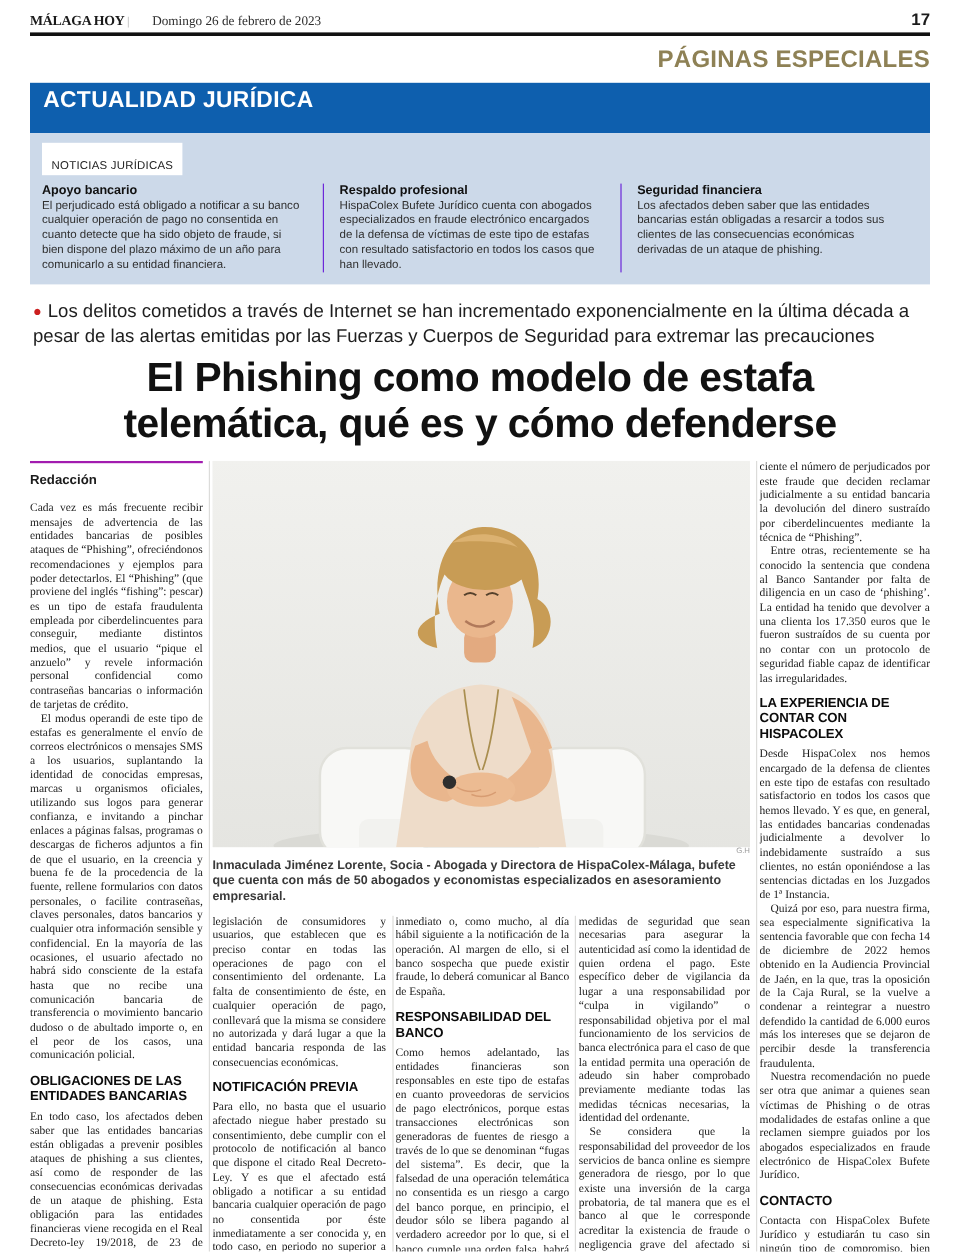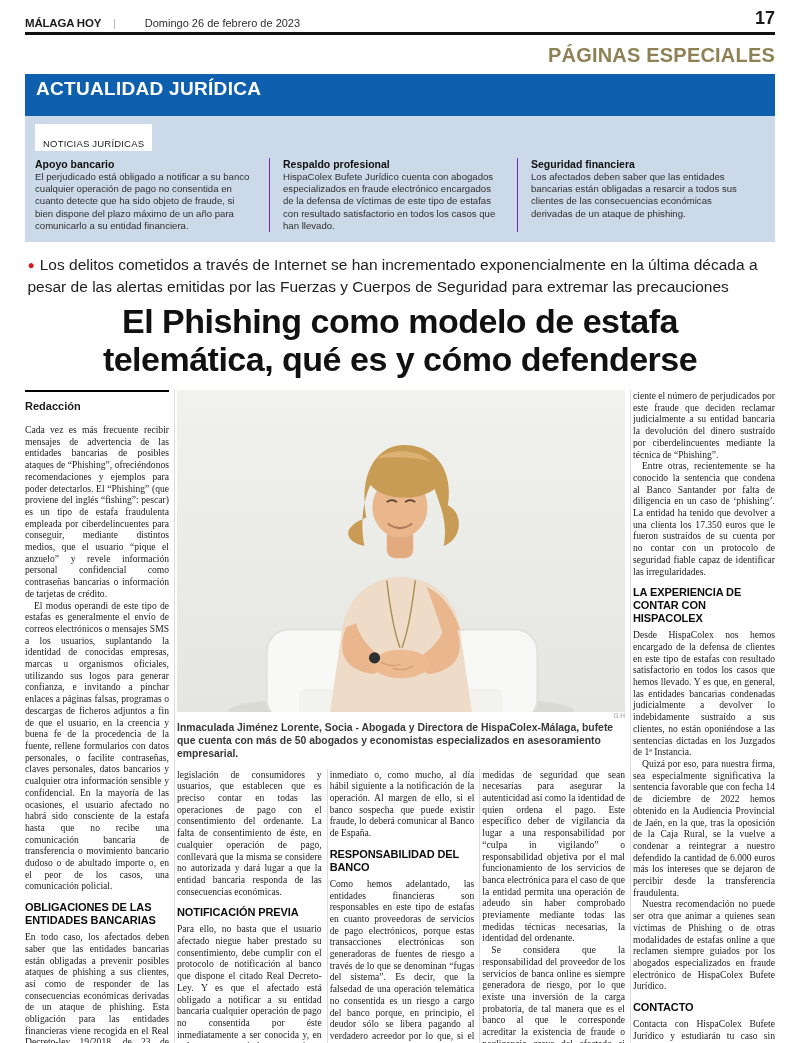--- a/index.html
+++ b/index.html
@@ -2,25 +2,25 @@
 <html lang="es"><head>
 <meta charset="utf-8">
 <style>
   * { margin:0; padding:0; box-sizing:border-box; }
   html,body { width:800px; height:1043px; background:#fff; overflow:hidden;
               font-family:"Liberation Sans", sans-serif; color:#1b1b1b; }
   .page { width:800px; height:1043px; padding:6px 25px 0 25px; position:relative; }
 
   
   .masthead { display:flex; justify-content:space-between; align-items:flex-end; padding:2px 0 3px 0; }
-  .mh-left { display:flex; align-items:baseline; gap:12px; }
+  .mh-left { display:flex; align-items:baseline; gap:2px;font-family:Liberation Serif, serif; }
   .mh-paper { font-weight:700; font-size:11.5px; letter-spacing:-0.2px; }
   .mh-sep { color:#aaa; font-size:10px; }
   .mh-date { font-size:11px; color:#2e2e2e;padding-left:17px; }
-  .mh-page { font-weight:700; font-size:18px; }
+  .mh-page { font-weight:700; font-size:14px; }
   .mh-rule { height:3px; background:#111; }
 
   .kicker { text-align:right; font-size:20px; font-weight:700; color:#8e8155;
             letter-spacing:0.2px; margin:9px 0 7px 0; }
 
   
   .section-bar { background:#0e5fae; color:#fff; font-weight:700; font-size:19px;
                  letter-spacing:0.3px; height:42px; line-height:30px; padding-left:11px; }
   .panel { background:#ccd9e9; padding:8px 10px 10px 10px; }
   .panel-tag { display:inline-block; background:#fff; color:#222; font-size:9.5px;
@@ -38,21 +38,21 @@
   .headline { font-family:Liberation Sans, sans-serif; font-weight:700; font-size:34px;
               line-height:38px; text-align:center; color:#111; letter-spacing:-0.5px;
               margin:6px auto 12px auto; max-width:720px; }
 
   
   .article-grid { display:grid; grid-template-columns:142px 446px 142px; column-gap:10px;
                   height:702px; overflow:hidden; }
   .col { overflow:hidden; }
   .divider-r { border-right:1px solid #dcdcda; padding-right:5px; margin-right:-8px; }
 
-  .byline-block { border-top:2px solid #000000; padding-top:4px; margin-bottom:10px; }
+  .byline-block { border-top:2px solid #a21caf; padding-top:4px; margin-bottom:10px; }
   .byline { font-size:11px; font-weight:700; }
 
   .body-p { font-family:"Liberation Serif", serif; font-size:9.6px; line-height:11.7px;
             text-align:justify; color:#1a1a1a; hyphens:auto; -webkit-hyphens:auto; }
   .body-p.ind { text-indent:9px; }
   .subhead { font-family:"Liberation Sans", sans-serif; font-size:11px; line-height:13px;
              font-weight:700; color:#0c0c0c; margin:9px 0 4px 0; letter-spacing:-0.1px; }
 
   
   .figure { height:322px; background:#ebebe8; position:relative; overflow:hidden; }

